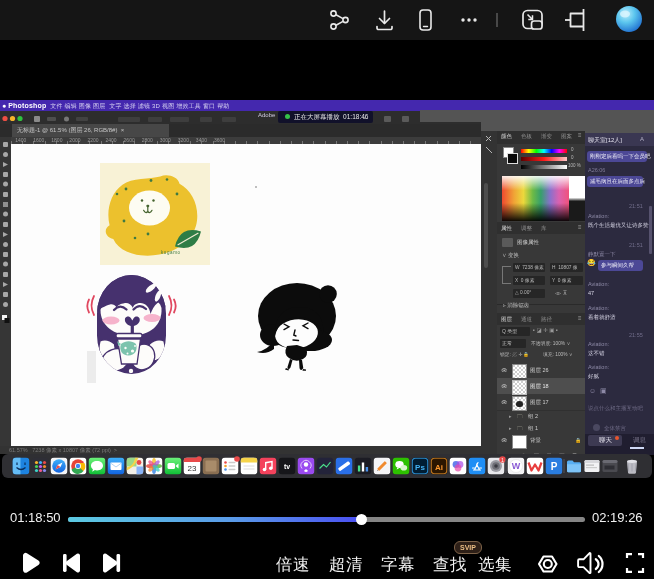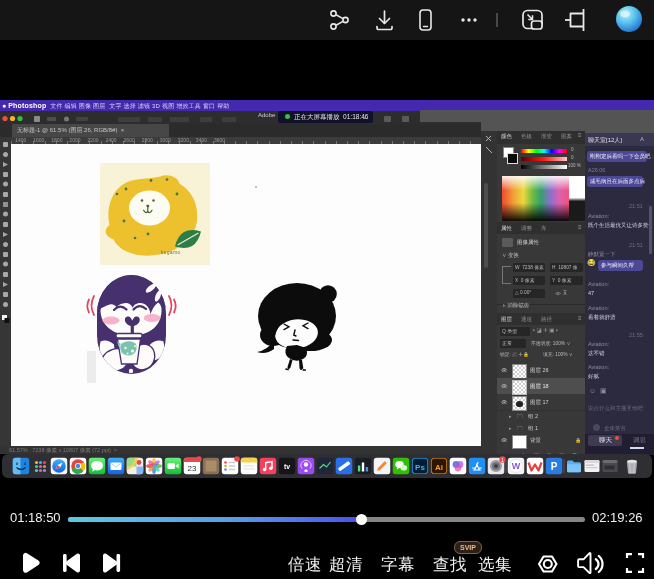--- a/index.html
+++ b/index.html
@@ -731,19 +731,19 @@
       </g>
 
       <g stroke="#fff" stroke-width="2.2" fill="none">
         <path d="M627 23 v-3.8 h5"></path>
         <path d="M638 19.2 h5 v3.8"></path>
         <path d="M643 33 v3.8 h-5"></path>
         <path d="M632 36.8 h-5 v-3.8"></path>
       </g>
     </svg>
   </div>
-  <div class="abs btxt" style="left:288px;">倍速</div>
+  <div class="abs btxt" style="left:276px;">倍速</div>
   <div class="abs btxt" style="left:329px;">超清</div>
   <div class="abs btxt" style="left:381px;">字幕</div>
   <div class="abs btxt" style="left:433px;">查找</div>
   <div class="abs btxt" style="left:478px;">选集</div>
   <div class="abs" id="svip">SVIP</div>
 </div>
 
 </body></html>

